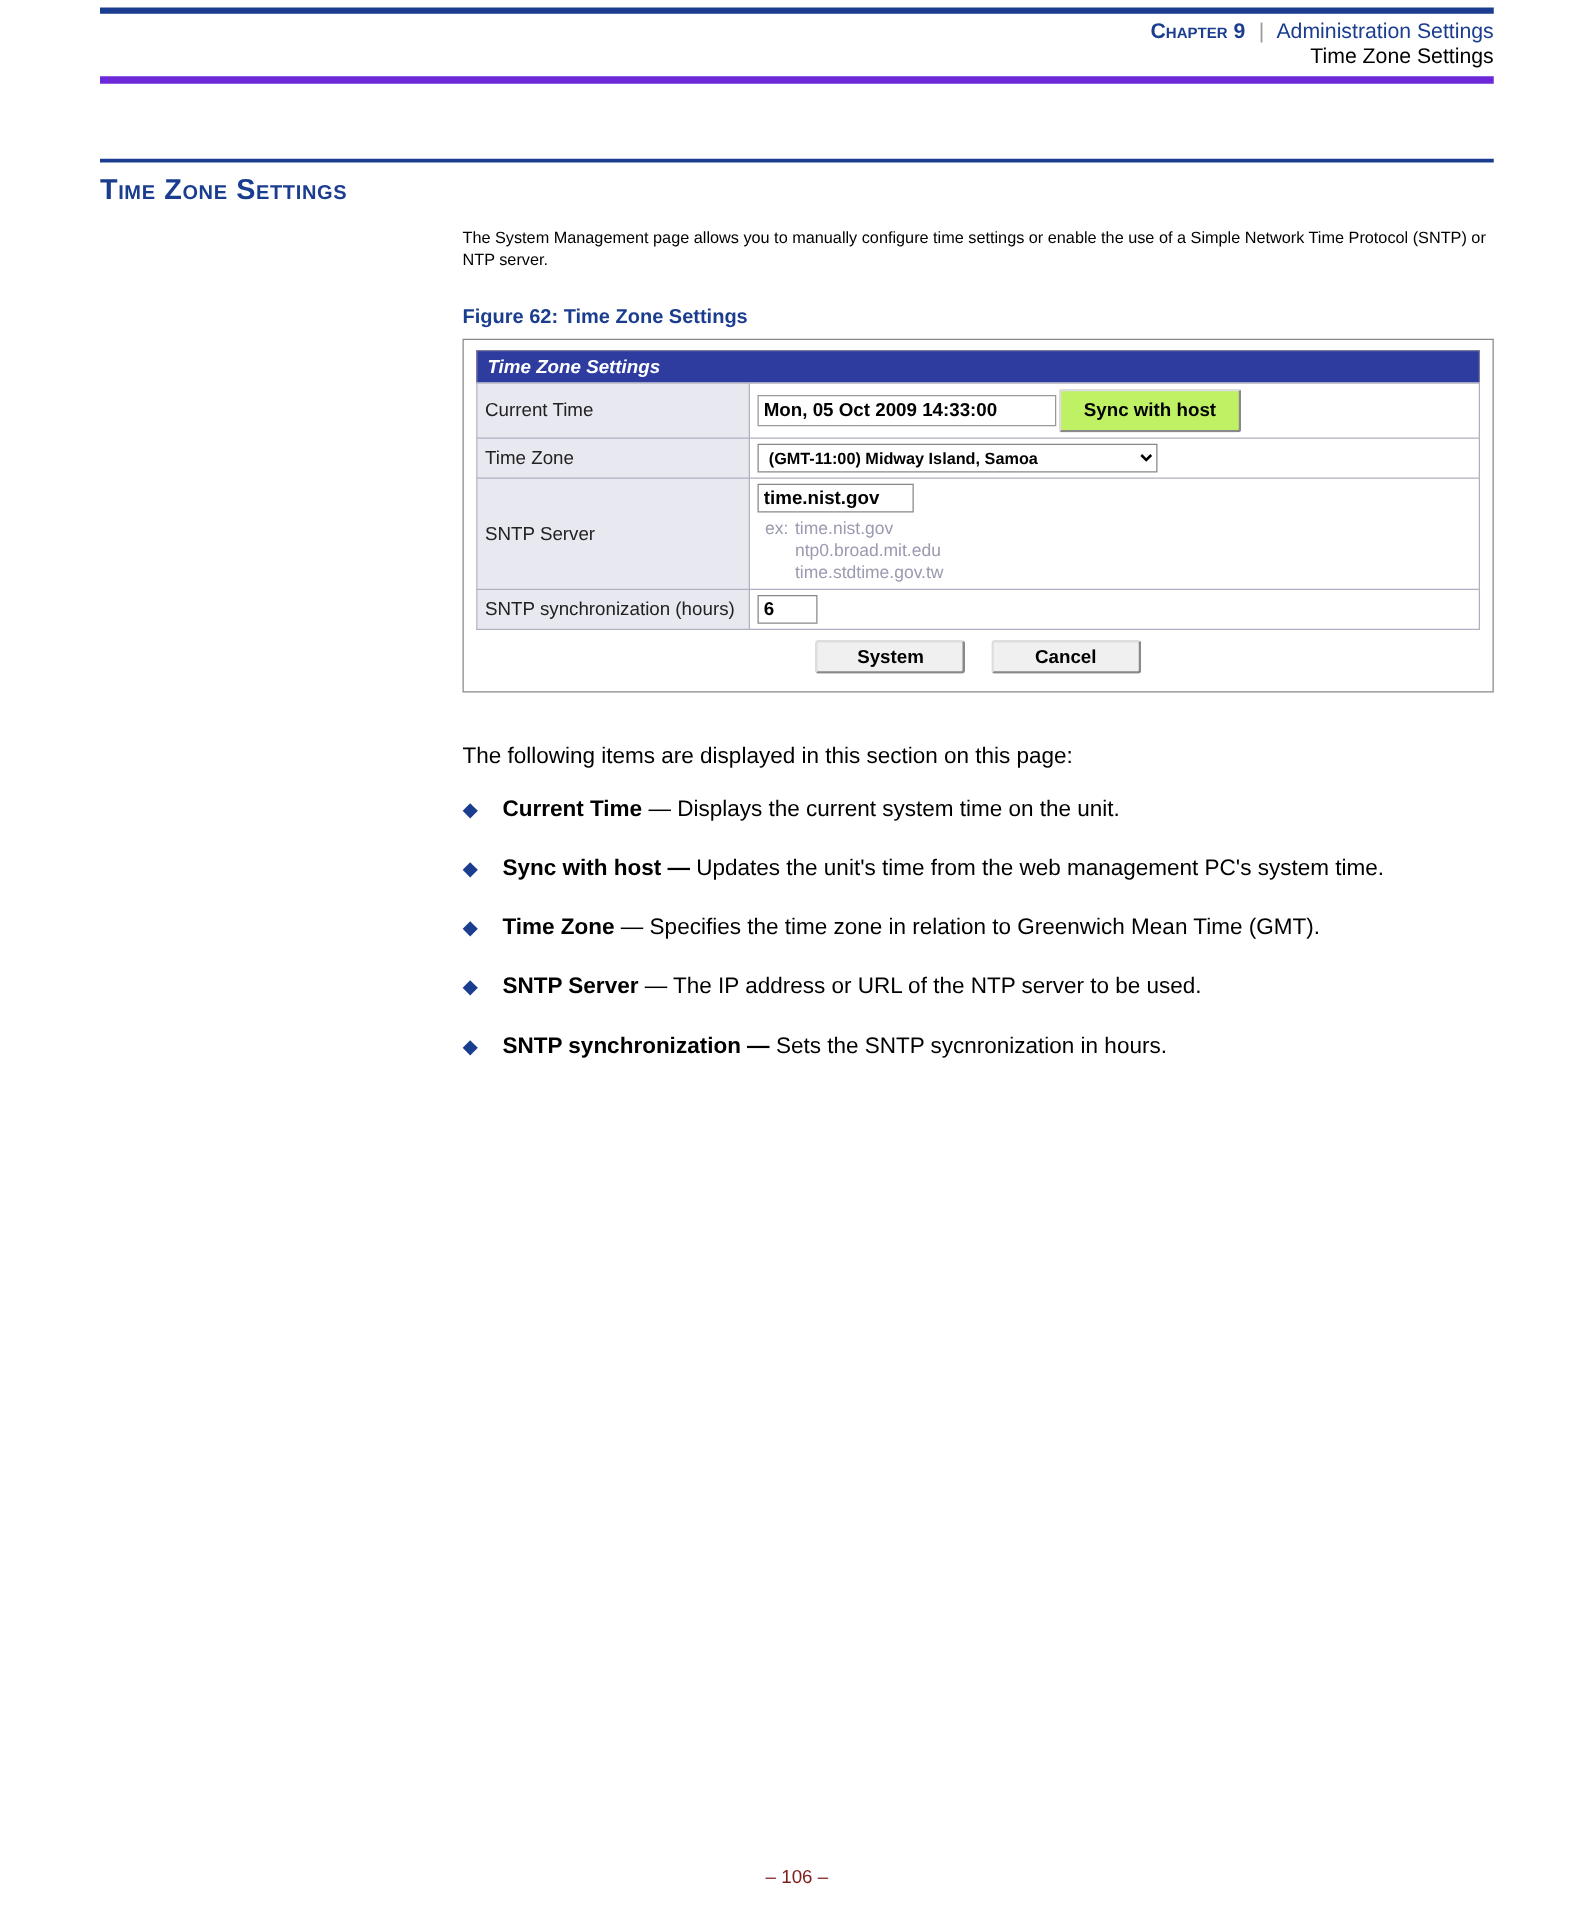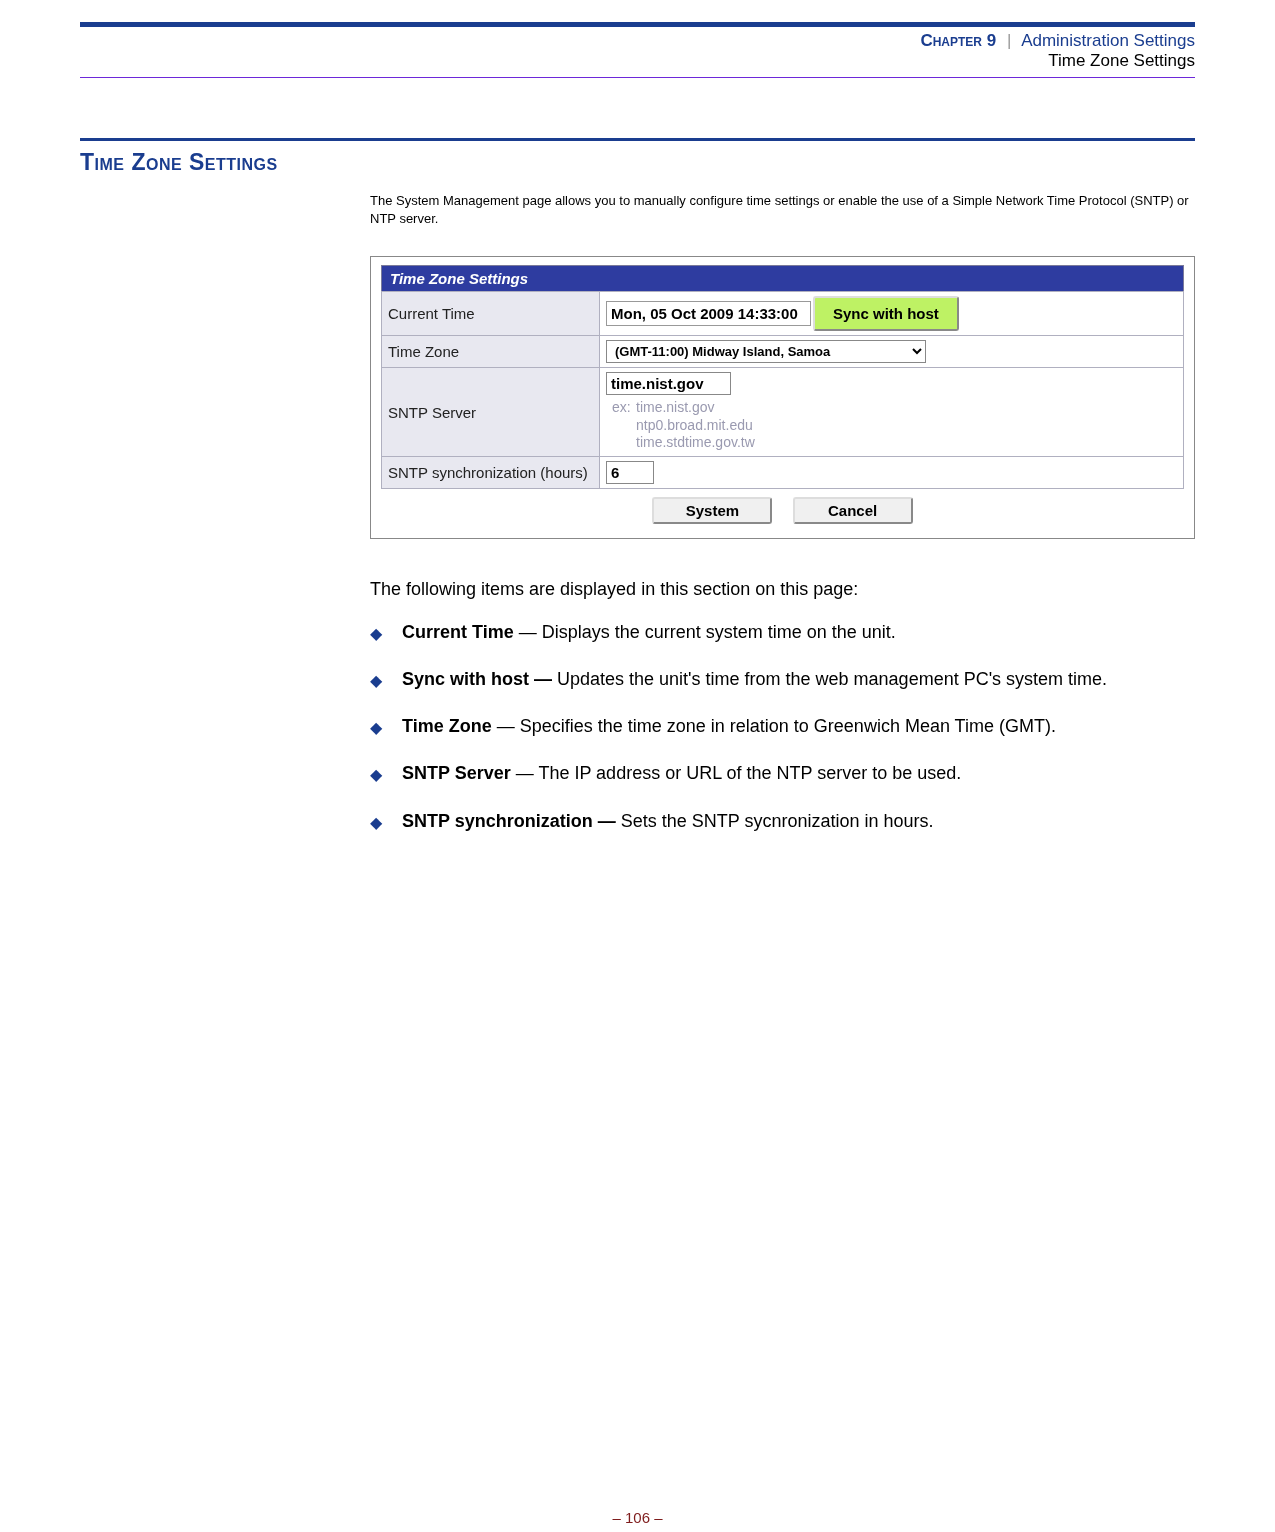--- a/index.html
+++ b/index.html
@@ -12,24 +12,24 @@
       height: 1532px;
       position: relative;
     }
     .page {
       padding: 0 80px;
       position: relative;
       height: 100%;
     }
     .header-bar {
       border-top: 5px solid #1a3d8f;
-      margin-top: 22px;
+      margin-top: 6px;
       padding: 4px 0 6px 0;
       text-align: right;
-      border-bottom: 1px solid #6d28d9;
+      border-bottom: 6px solid #6d28d9;
     }
     .header-line1 {
       font-size: 17px;
     }
     .header-chapter {
       color: #1a3d8f;
       font-weight: bold;
       font-variant: small-caps;
     }
     .header-sep {
@@ -112,21 +112,21 @@
       display: flex;
       align-items: center;
       gap: 2px;
     }
     .ct-input {
       font-family: Arial;
       font-weight: bold;
       font-size: 15px;
       border: 1px solid #999;
       padding: 3px 4px;
-      width: 205px;
+      width: 239px;
       background: #fff;
     }
     .sync-btn {
       font-family: Arial;
       font-weight: bold;
       font-size: 15px;
       padding: 7px 18px;
       background: #bef264;
       border: 2px outset #ddd;
       border-radius: 3px;
@@ -228,20 +228,21 @@
     <div class="header-line2">Time Zone Settings</div>
   </div>
 
   <div class="content">
     <div class="section-rule"></div>
     <div class="section-heading">Time Zone Settings</div>
 
     <div class="indented">
       <p class="intro-para">The System Management page allows you to manually configure time settings or enable the use of a Simple Network Time Protocol (SNTP) or NTP server.</p>
 
+      <div class="figure-caption">Figure 62:  Time Zone Settings</div>
 
       <div class="figure-frame">
         <div class="tz-panel">
           <div class="tz-header">Time Zone Settings</div>
           <table class="tz-table">
             <tbody>
                 <tr>
               <td class="tz-label">Current Time</td>
               <td class="tz-val">
                 <div class="ct-wrap">

